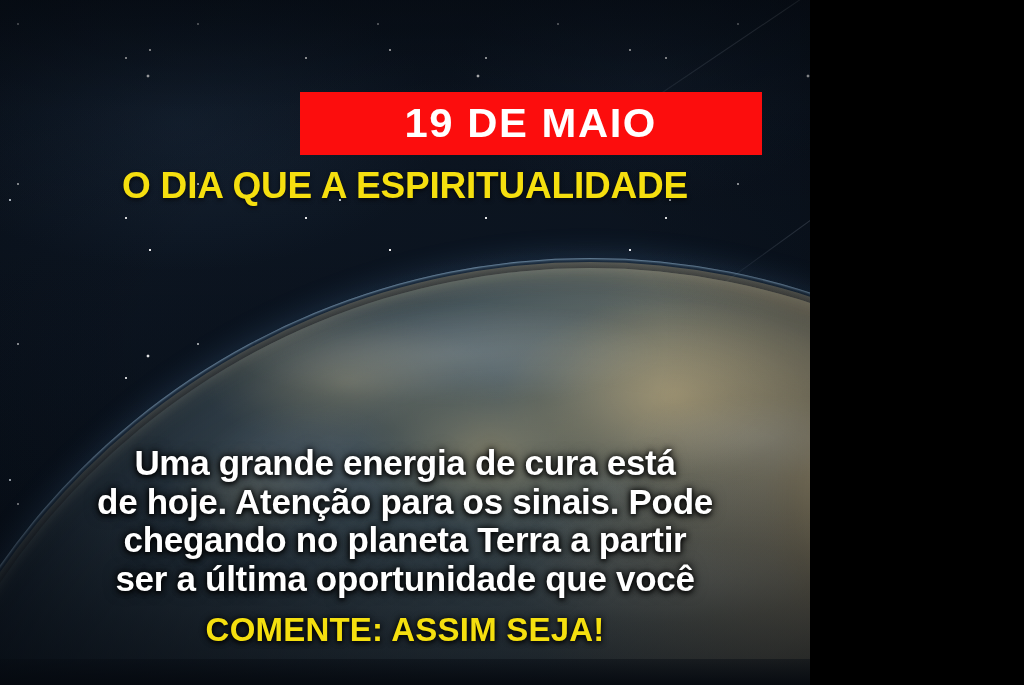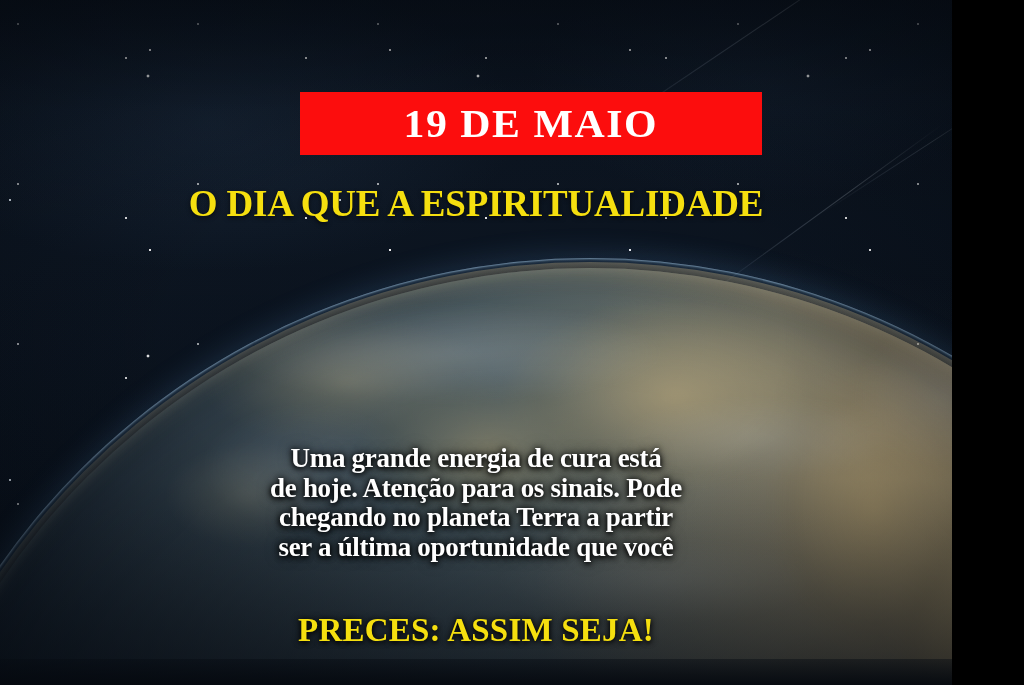--- a/index.html
+++ b/index.html
@@ -2,25 +2,25 @@
 <html><head>
 <meta charset="utf-8">
 <style>
   html, body {
     margin: 0;
     padding: 0;
     background: #000;
   }
   #poster {
     position: relative;
-    width: 952px;
+    width: 810px;
     height: 685px;
     overflow: hidden;
     background: #a21caf;
-    font-family: Liberation Serif, serif;
+    font-family: Liberation Sans, sans-serif;
     user-select: none;
   }
 
   
   .space-base {
     position: absolute;
     inset: 0;
     background:
       radial-gradient(ellipse 70% 55% at 72% 74%, rgba(40,58,74,0.55) 0%, rgba(16,26,40,0.0) 70%),
       linear-gradient(168deg, #0d1724 0%, #0c1521 30%, #0a121d 60%, #091019 100%);
@@ -215,30 +215,30 @@
     text-align: center;
     color: #f5df0f;
     font-size: 37px;
     font-weight: 700;
     line-height: 1.08;
     letter-spacing: -0.2px;
     text-shadow: 0 2px 4px rgba(0,0,0,0.60);
     padding: 0 48px;
     box-sizing: border-box;
   }
-  .headline .hl-line { display: block; white-space: nowrap; margin-top: 18px; }
+  .headline .hl-line { display: block; white-space: nowrap; }
 
   .body-copy {
     position: absolute;
     left: 0;
     right: 0;
     top: 444px;
     text-align: center;
     color: #ffffff;
-    font-size: 27px;
+    font-size: 35px;
     font-weight: 700;
     line-height: 1.10;
     letter-spacing: -0.3px;
     text-shadow:
       0 0 6px rgba(0,0,0,0.92),
       0 2px 5px rgba(0,0,0,0.85),
       0 0 14px rgba(0,0,0,0.55);
     padding: 0 46px;
     box-sizing: border-box;
   }
@@ -298,16 +298,16 @@
       <span class="hl-line">O DIA QUE A ESPIRITUALIDADE</span>
     </div>
 
     <div class="body-copy">
       <span class="bc-line">Uma grande energia de cura está</span>
       <span class="bc-line">de hoje. Atenção para os sinais. Pode</span>
       <span class="bc-line">chegando no planeta Terra a partir</span>
       <span class="bc-line">ser a última oportunidade que você</span>
     </div>
 
-    <div class="cta">PRECES: ASSIM SEJA!</div>
+    <div class="cta">COMENTE: ASSIM SEJA!</div>
 
   </div>
 </div>
 
 </body></html>

